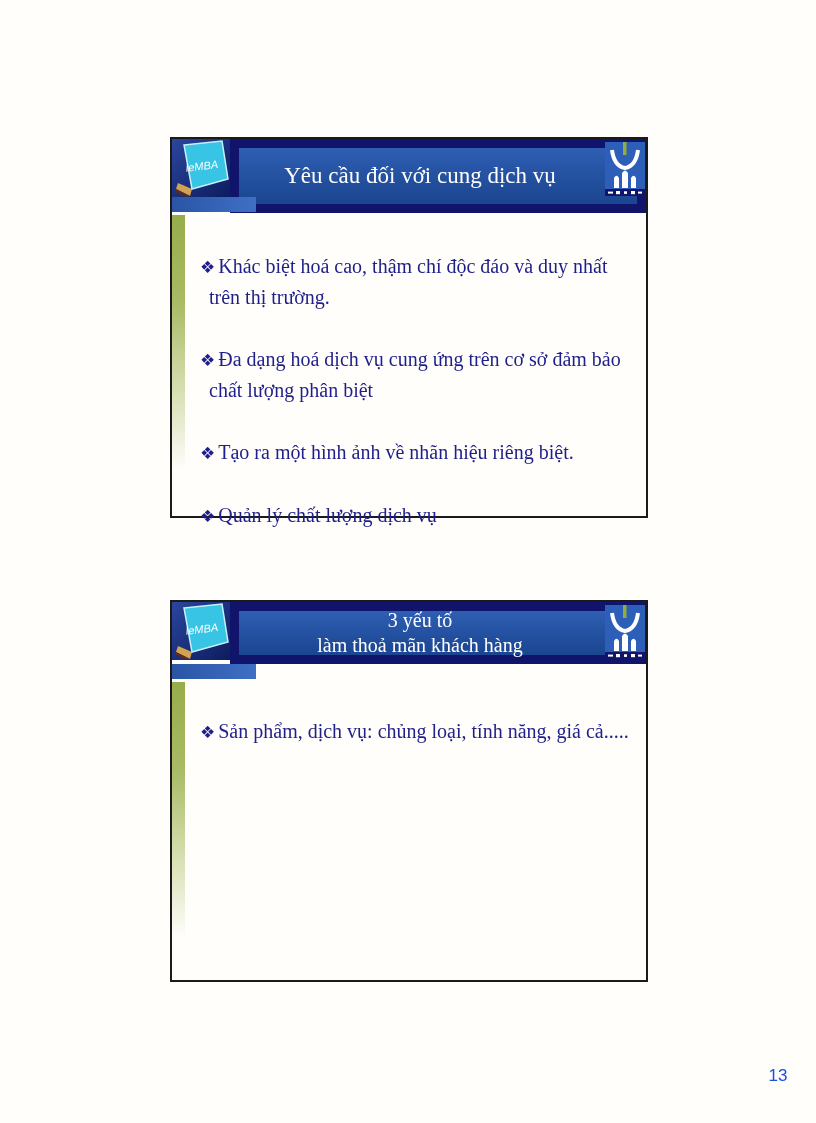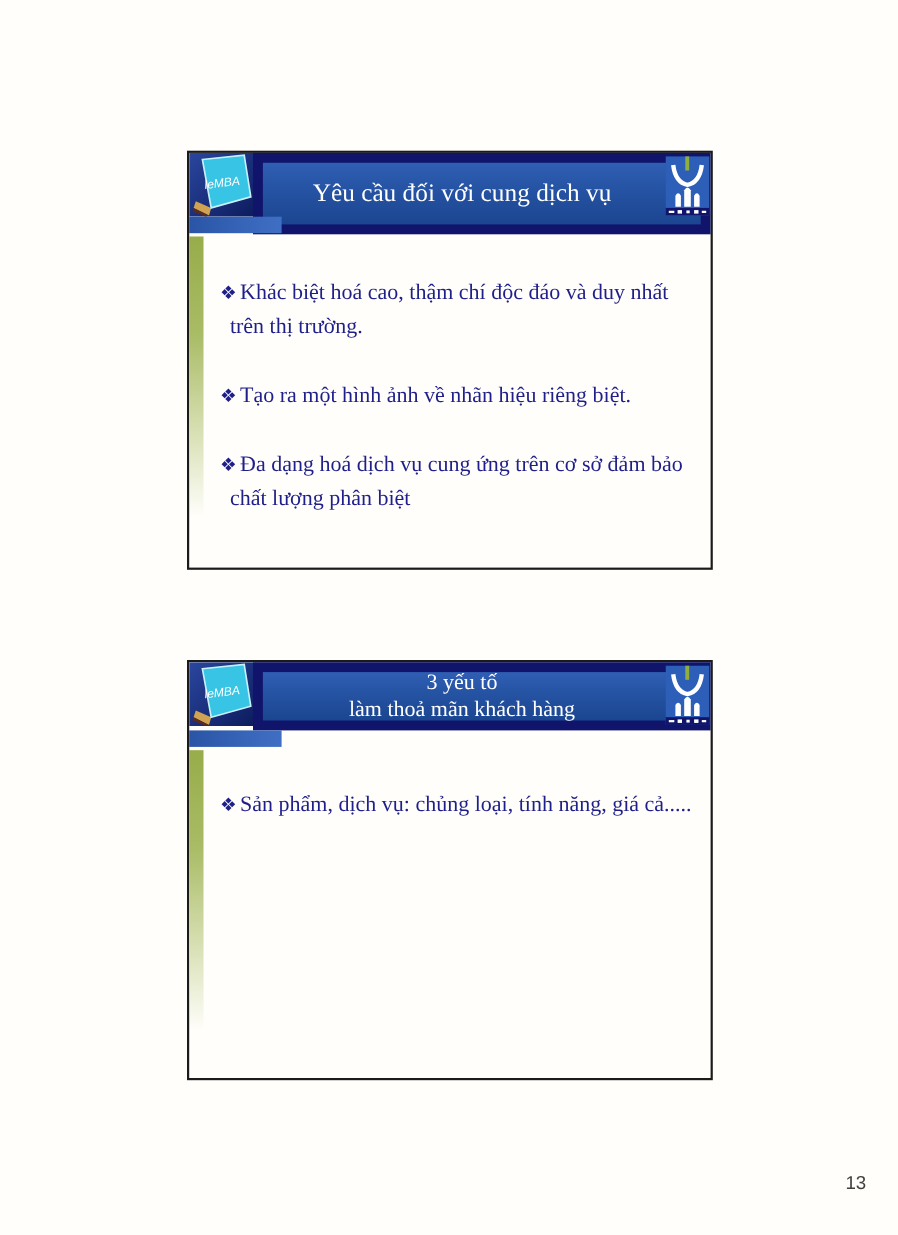--- a/index.html
+++ b/index.html
@@ -31,21 +31,21 @@
   .rlogo{position:absolute;right:1px;top:3px;width:40px;height:54px;}
 
   .content{position:absolute;left:28px;right:12px;}
   #slide1 .content{top:80px;}
   #slide2 .content{top:82px;}
   ul.bullets{list-style:none;margin:0;padding:0;color:#1f1f8a;font-size:20px;line-height:30px;}
   ul.bullets li{padding-left:9px;text-indent:-9px;margin-top:32px;}
   .bullet-glyph{font-family:"DejaVu Sans",sans-serif;font-size:17px;margin-right:3px;color:#1f1f8a;}
 
   .page-number{position:absolute;left:758px;top:1066px;width:40px;text-align:center;
-               font-family:"Liberation Sans",sans-serif;font-size:17px;color:#404040;}
+               font-family:"Liberation Sans",sans-serif;font-size:17px;color:#1d4ed8;}
 </style>
 </head>
 <body>
 
 <div class="page">
 
   <div class="slide" id="slide1">
     <div class="header">
       <div class="band">
         <div class="title-line">Yêu cầu đối với cung dịch vụ</div>
@@ -83,22 +83,23 @@
         <rect x="11" y="49" width="4" height="3.2" fill="#ffffff"></rect>
         <rect x="19" y="49.3" width="3" height="2.6" fill="#ffffff"></rect>
         <rect x="26" y="49" width="4" height="3.2" fill="#ffffff"></rect>
         <rect x="33" y="49.6" width="4" height="2" fill="#ffffff"></rect>
       </svg>
     </div>
 
     <div class="content">
       <ul class="bullets">
         <li><span class="bullet-glyph">❖</span><span>Khác biệt hoá cao, thậm chí độc đáo và duy nhất trên thị trường.</span></li>
+        <li><span class="bullet-glyph">❖</span><span>Đa dạng hoá dịch vụ cung ứng trên cơ sở đảm bảo chất lượng phân biệt</span></li>
         <li><span class="bullet-glyph">❖</span><span>Tạo ra một hình ảnh về nhãn hiệu riêng biệt.</span></li>
-        <li><span class="bullet-glyph">❖</span><span>Đa dạng hoá dịch vụ cung ứng trên cơ sở đảm bảo chất lượng phân biệt</span></li>
+        <li><span class="bullet-glyph">❖</span><span>Quản lý chất lượng dịch vụ</span></li>
       </ul>
     </div>
   </div>
 
   <div class="slide" id="slide2">
     <div class="header">
       <div class="band">
         <div class="title-line">3 yếu tố</div>
         <div class="title-line">làm thoả mãn khách hàng</div>
       </div>

